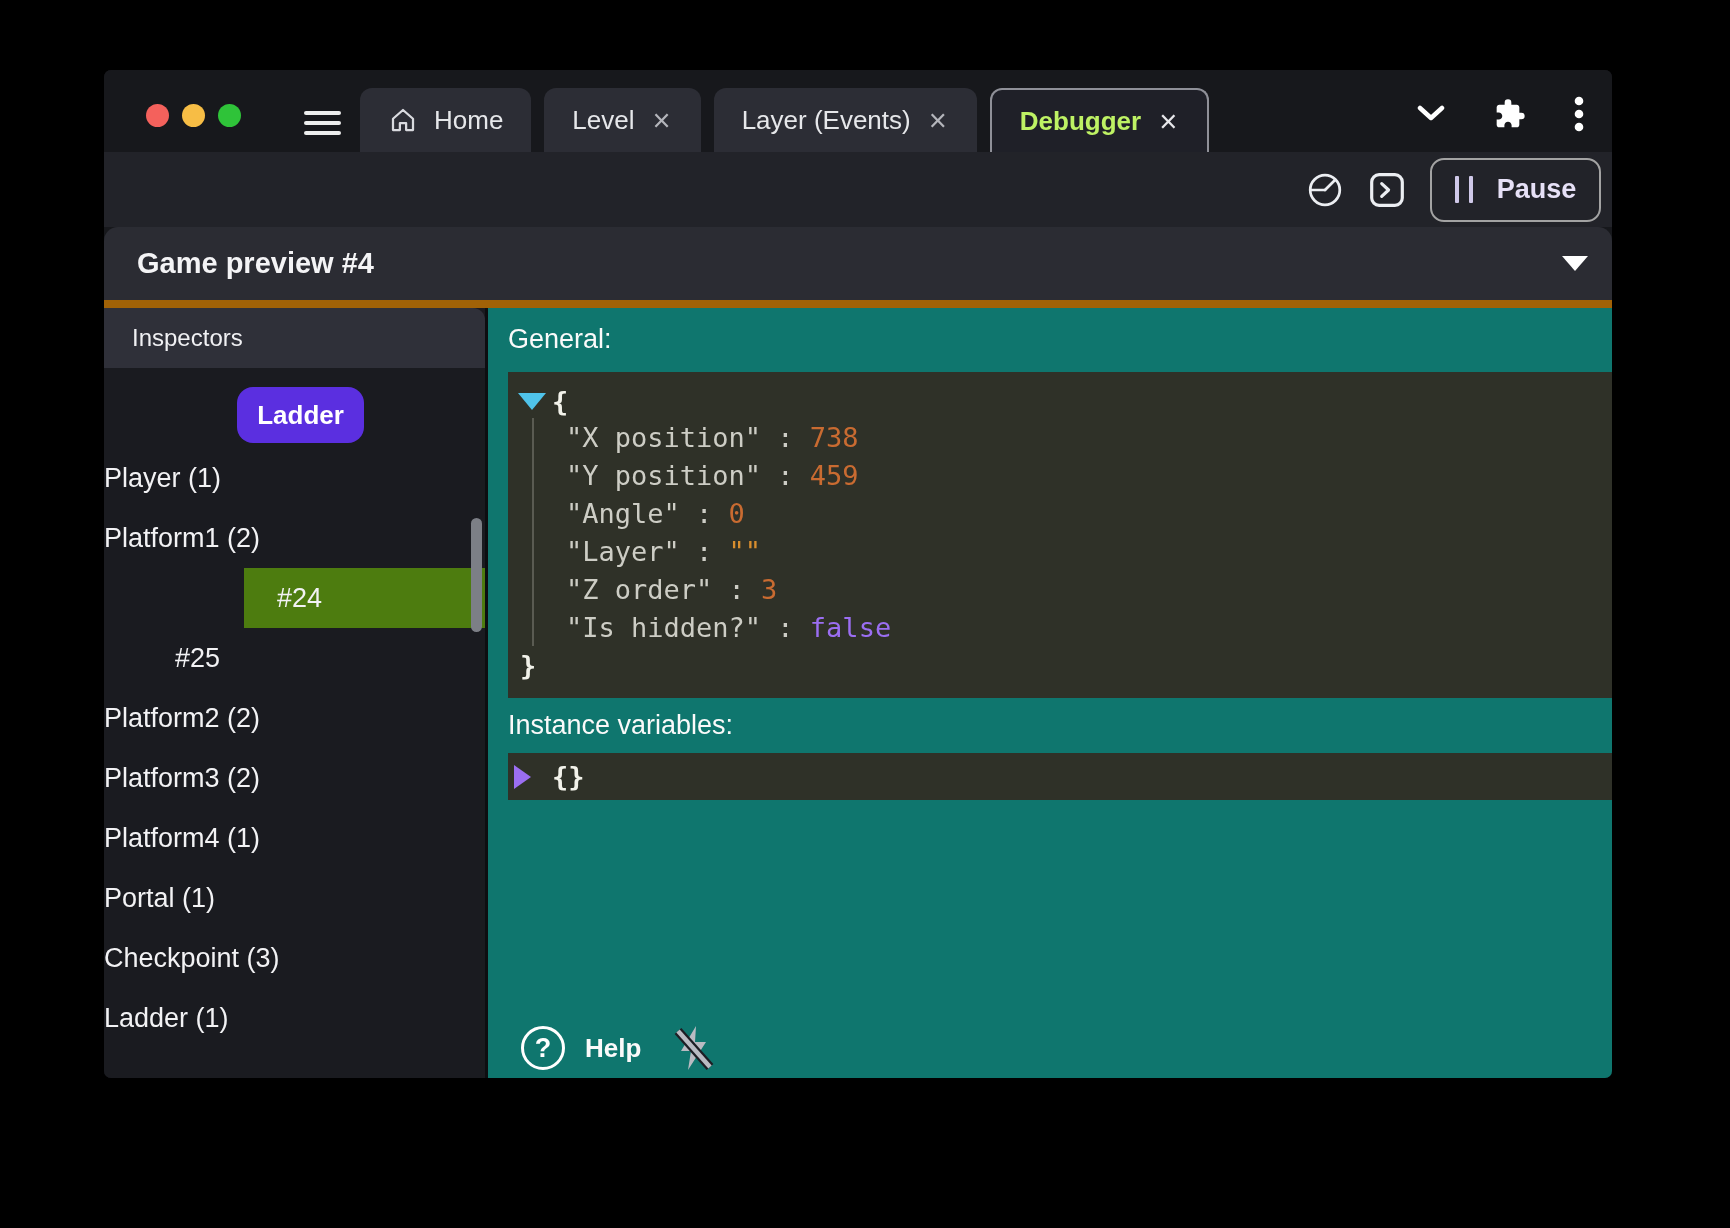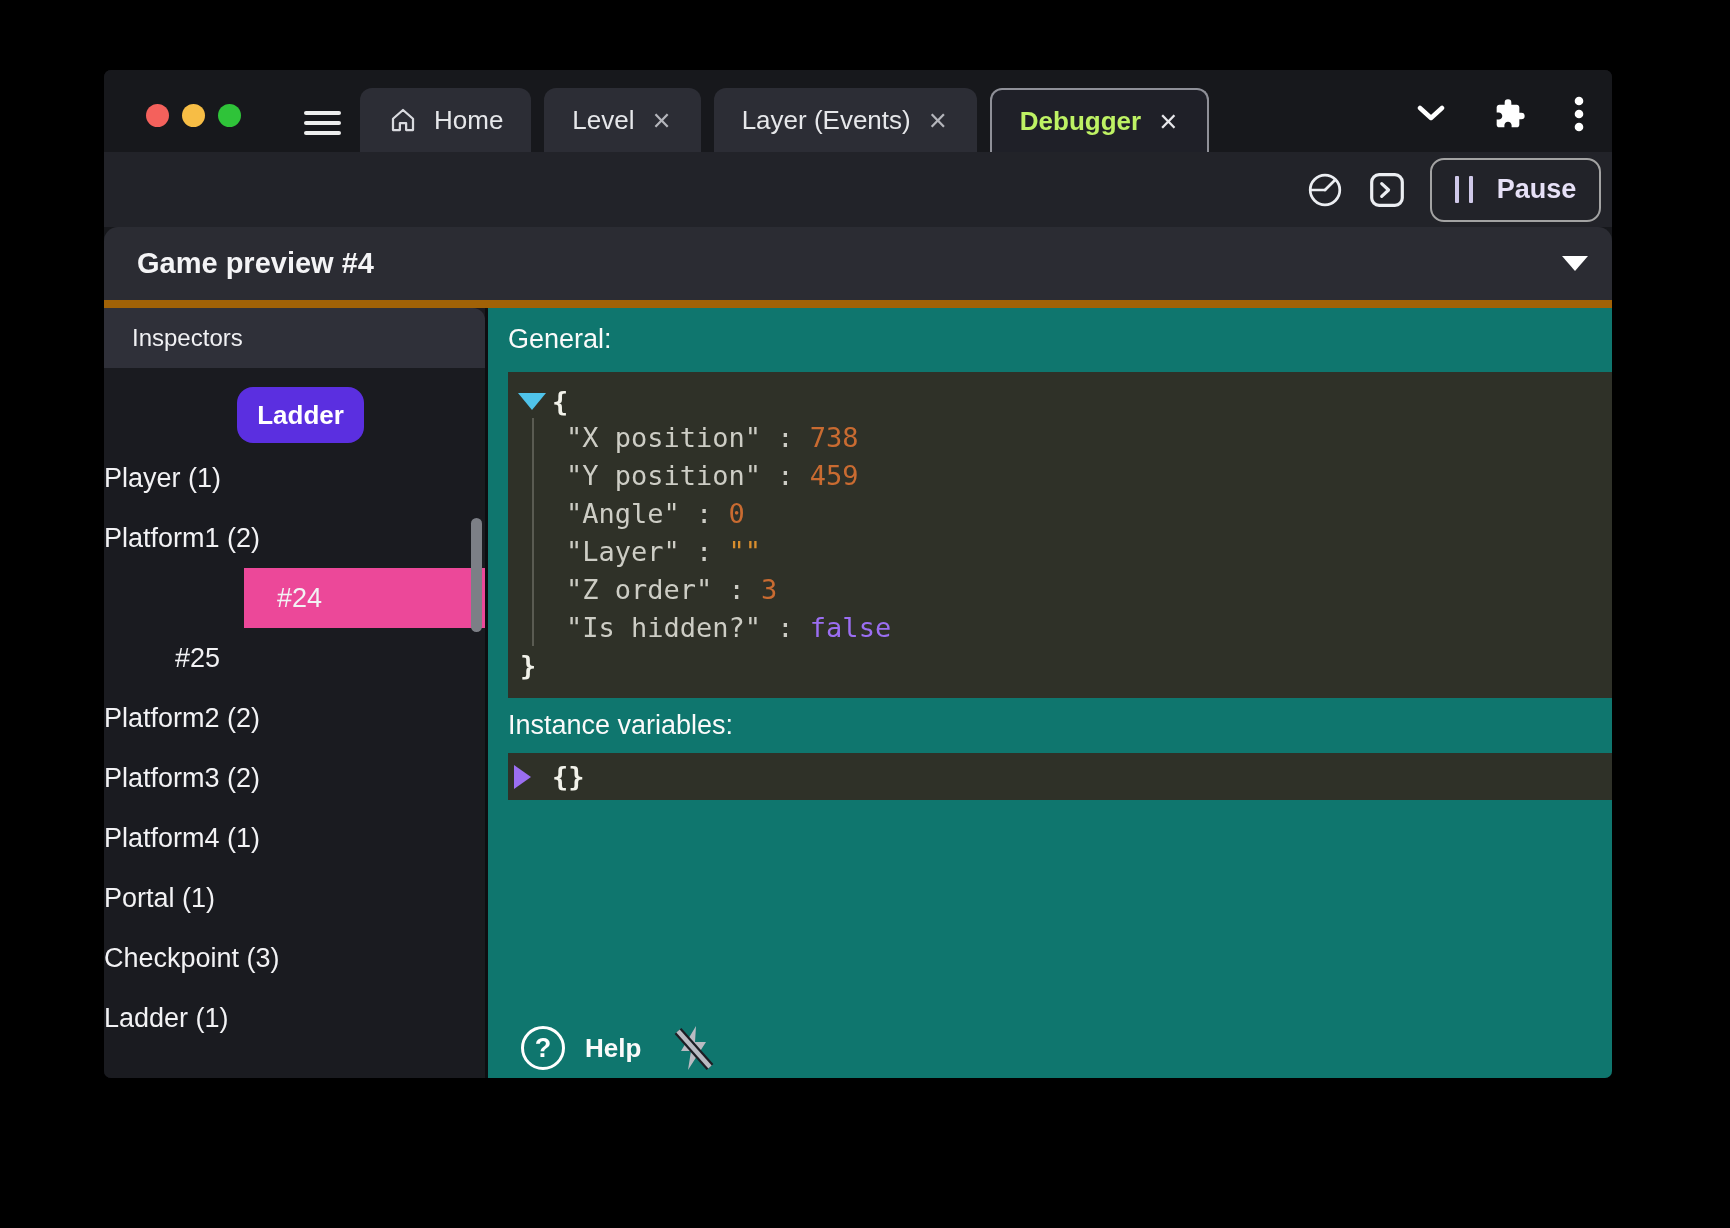--- a/index.html
+++ b/index.html
@@ -69,21 +69,21 @@
   .refresh-btn { position:absolute; left:133px; top:19px; width:127px; height:56px;
                  border:none; border-radius:16px; background:var(--accent,#5b2fe0);
                  color:#fff; font-size:26px; font-weight:bold;
                  font-family:"Liberation Sans", sans-serif; cursor:pointer; }
   .tree { position:absolute; left:0; right:0; top:80px; }
   .tree-row { height:60px; display:flex; align-items:center;
               font-size:27px; color:#f2f2f4; cursor:pointer; }
   .tree-row.lvl0 { padding-left:108px; }
   .tree-row.lvl1 { }
   .tree-row.lvl2 { padding-left:71px; }
-  .tree-row.selected { background:#ec4899; margin-left:140px; }
+  .tree-row.selected { background:#4d7c0f; margin-left:140px; }
   .tree-row.selected.lvl2 { padding-left:33px; }
   .scroll-thumb { position:absolute; right:3px; top:150px; width:11px; height:114px;
                   border-radius:6px; background:#7c7f86; cursor:pointer; }
 
   .divider-v { width:3px; background:#0d0e11; }
 
   .main { position:relative; flex:1; background:#0f766e; }
   .section-label { position:absolute; left:20px; font-size:27px; color:#fafafa; }
   .lbl-general { top:16px; }
   .lbl-vars { top:402px; }

